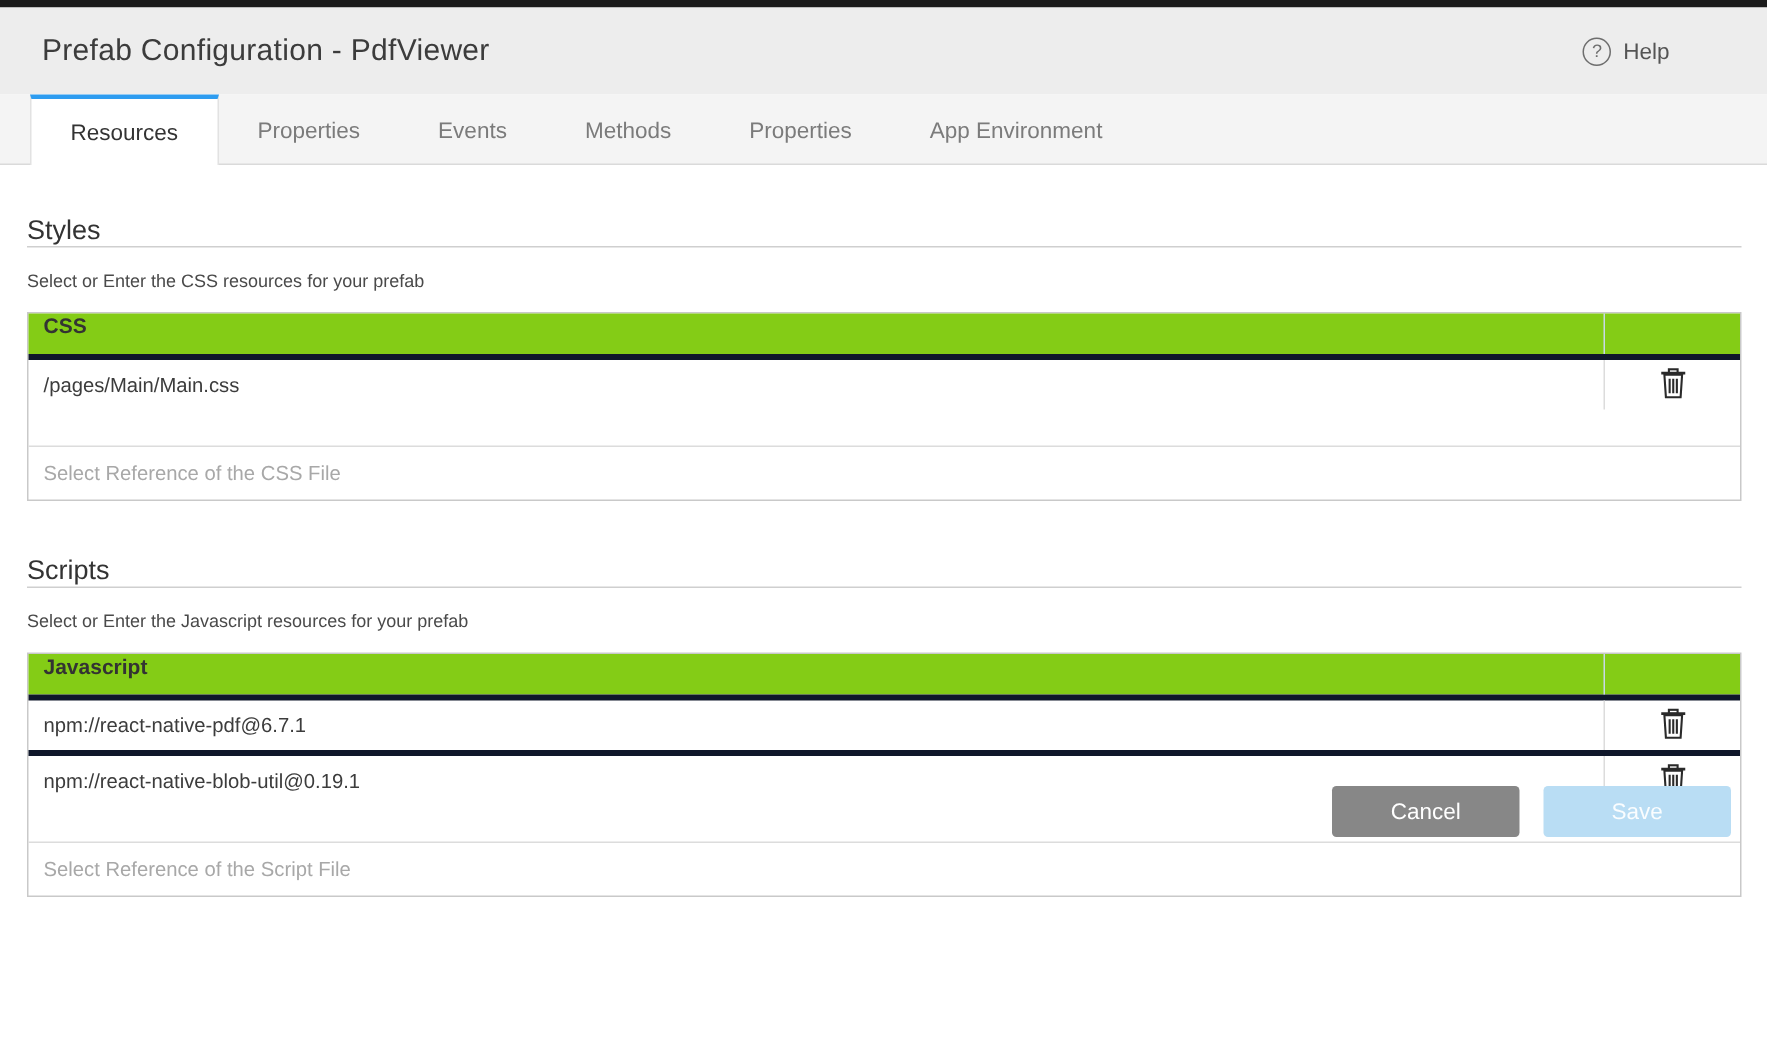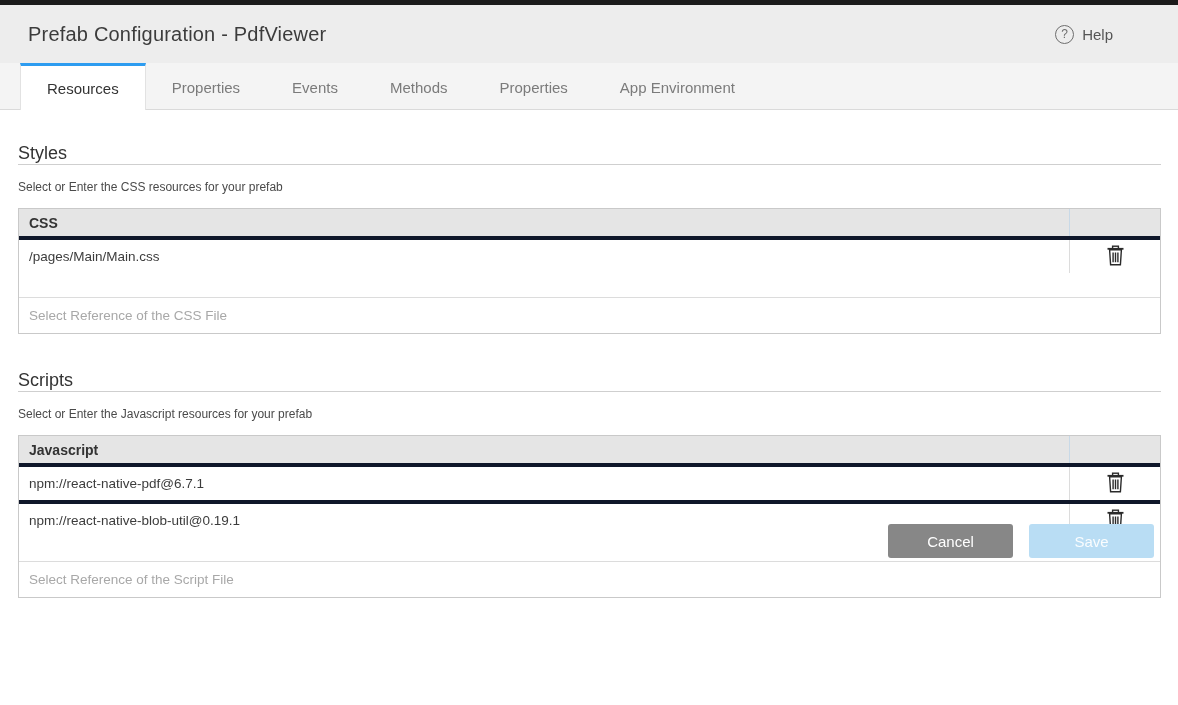--- a/index.html
+++ b/index.html
@@ -52,21 +52,21 @@
   .content { padding: 0 17px 0 18px; }
   .section-heading {
     margin-top: 33px; font-size: 18px; font-weight: 400; color: #333;
     border-bottom: 1px solid #cfcfcf; line-height: 21px; padding-bottom: 0;
   }
   .section-heading.second { margin-top: 36px; }
   .section-desc { font-size: 12px; color: #4a4a4a; margin: 15px 0 14px; }
 
   .res-table { border: 1px solid #c9c9c9; width: 100%; background: #fff; }
   .thead {
-    display: flex; height: 27px; background: #e5e5e5; align-items: center;
+    display: flex; height: 27px; background: #84cc16; 
   }
   .th { flex: 1; font-size: 14px; font-weight: 700; color: #333; padding-left: 10px; }
   .th-action { width: 91px; align-self: stretch; border-left: 1px solid #c8d9e7; }
   .trow { display: flex; height: 37px; border-top: 4px solid #0f172a; align-items: stretch; }
   .td {
     flex: 1; display: flex; align-items: center;
     font-size: 13.5px; color: #3c3c3c; padding-left: 10px; cursor: text;
   }
   .td-action {
     width: 91px; border-left: 1px solid #dcdcdc;

